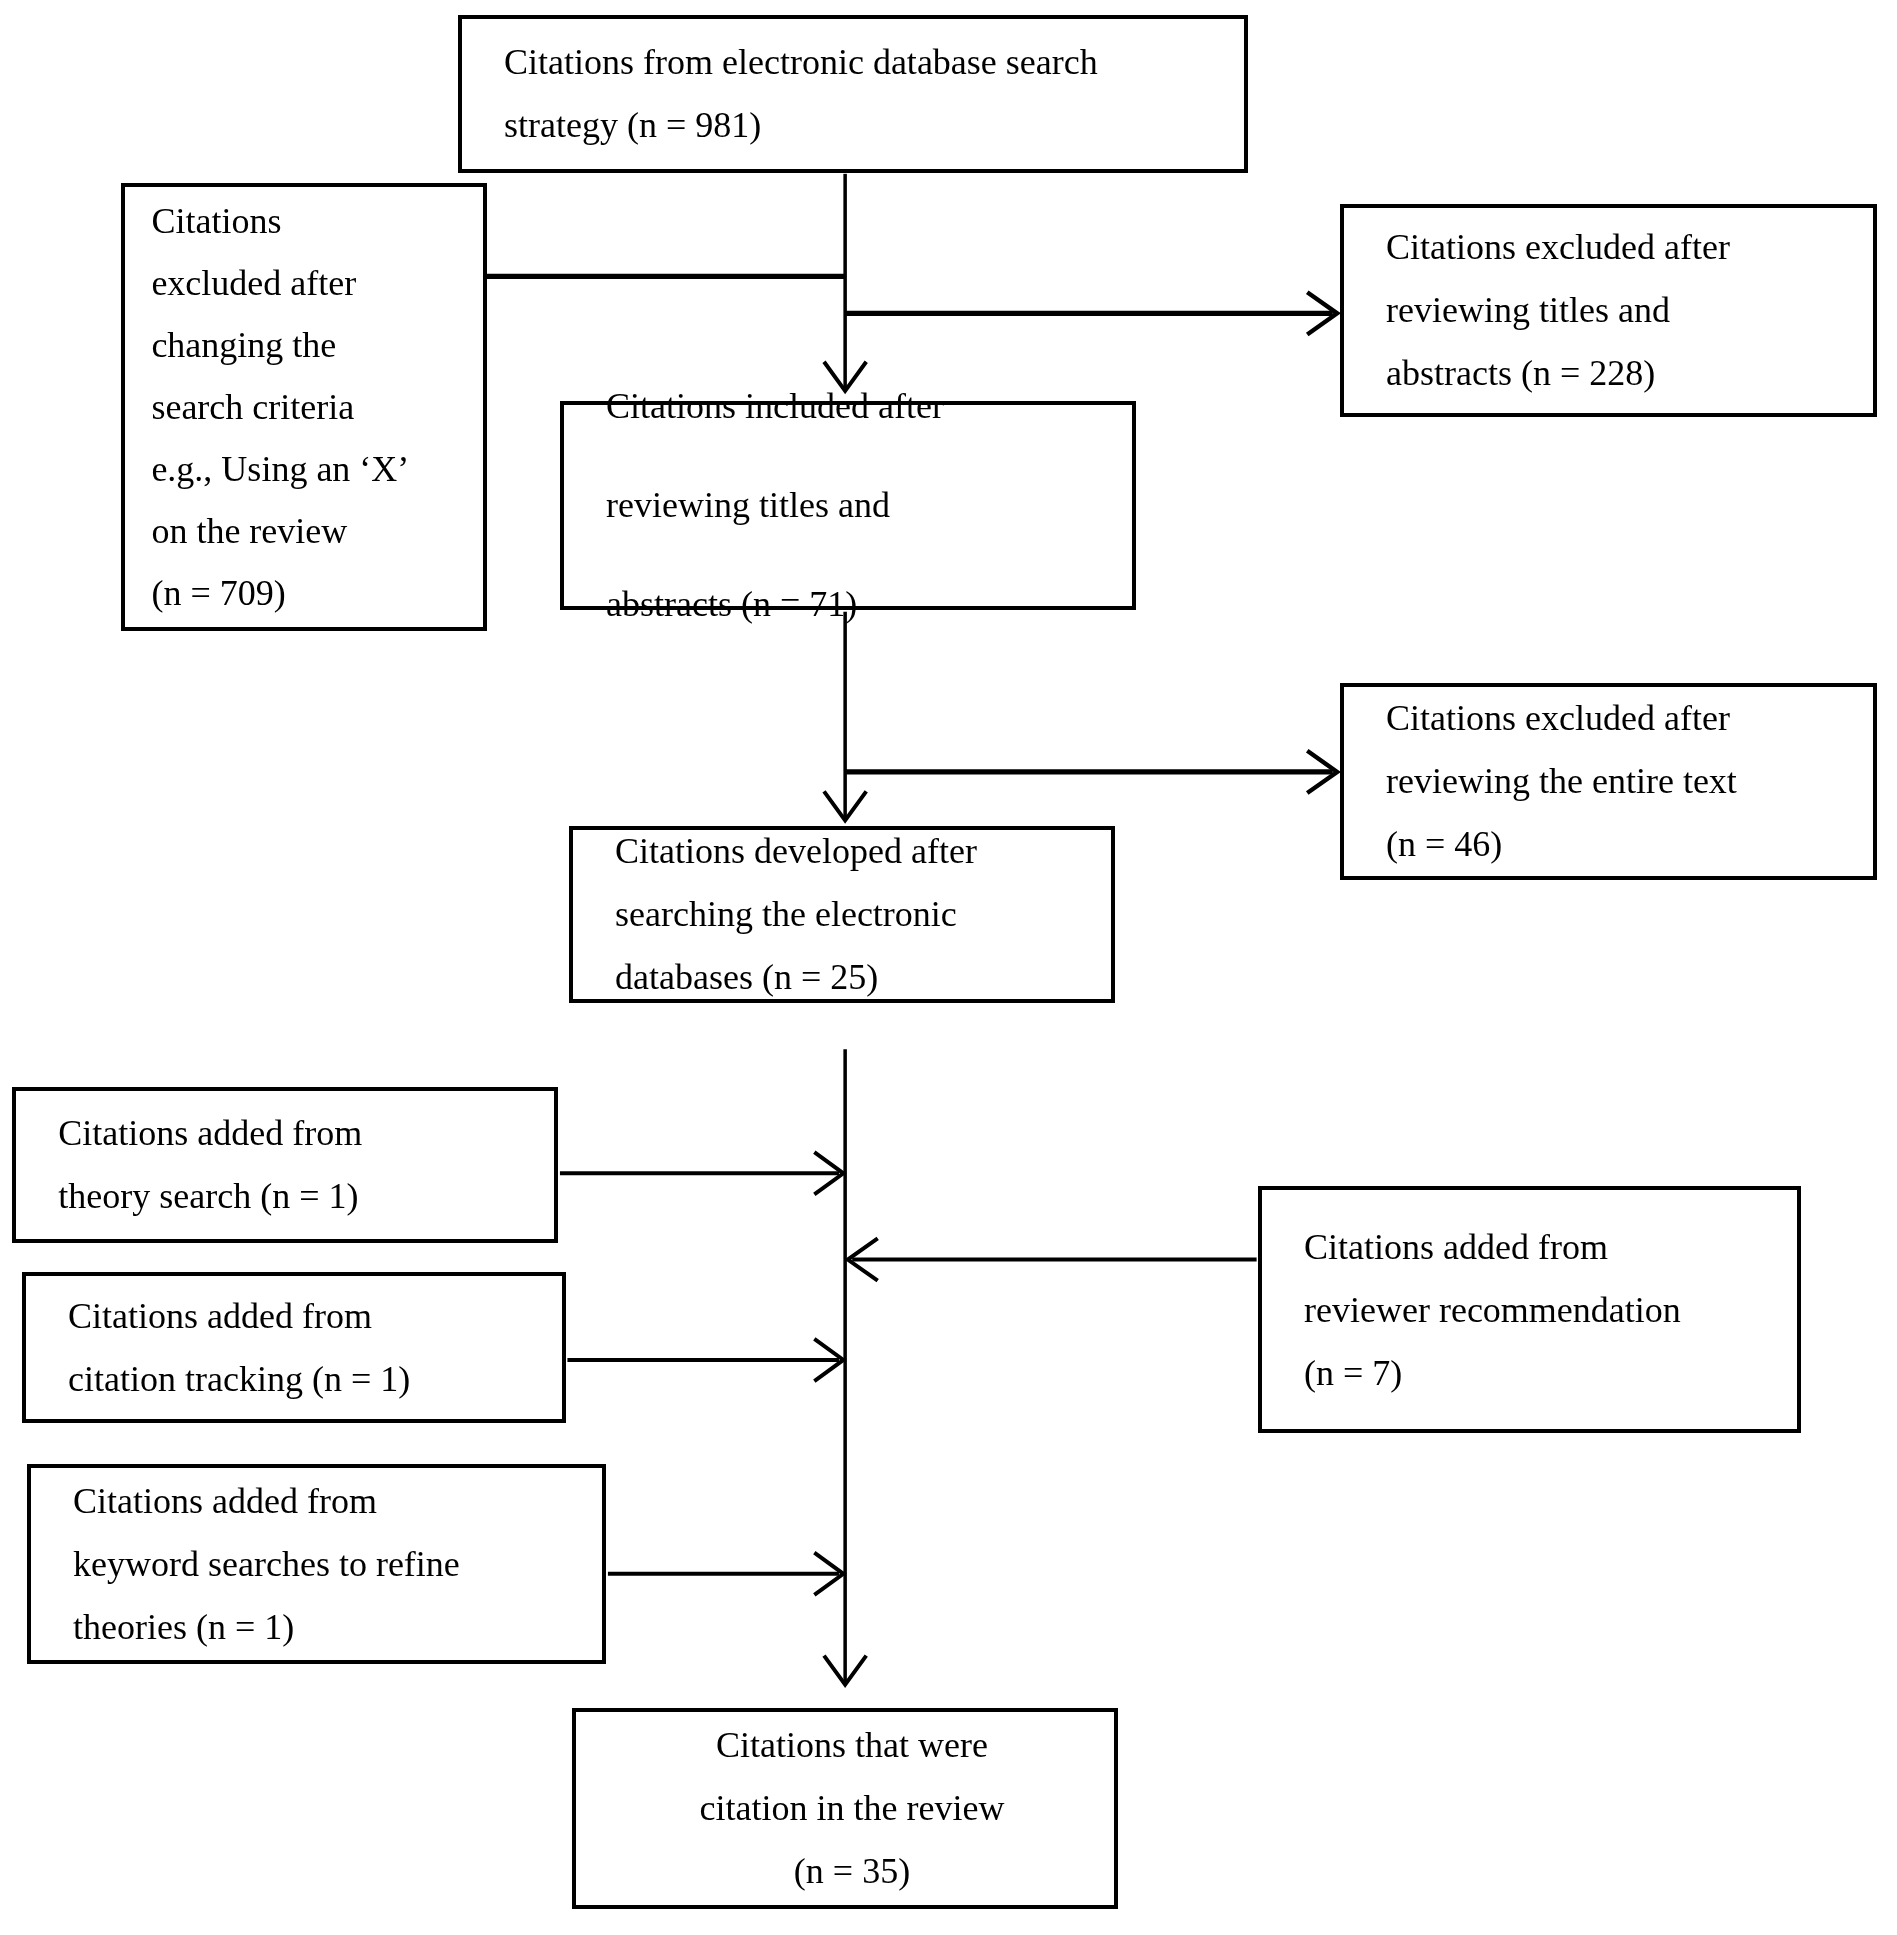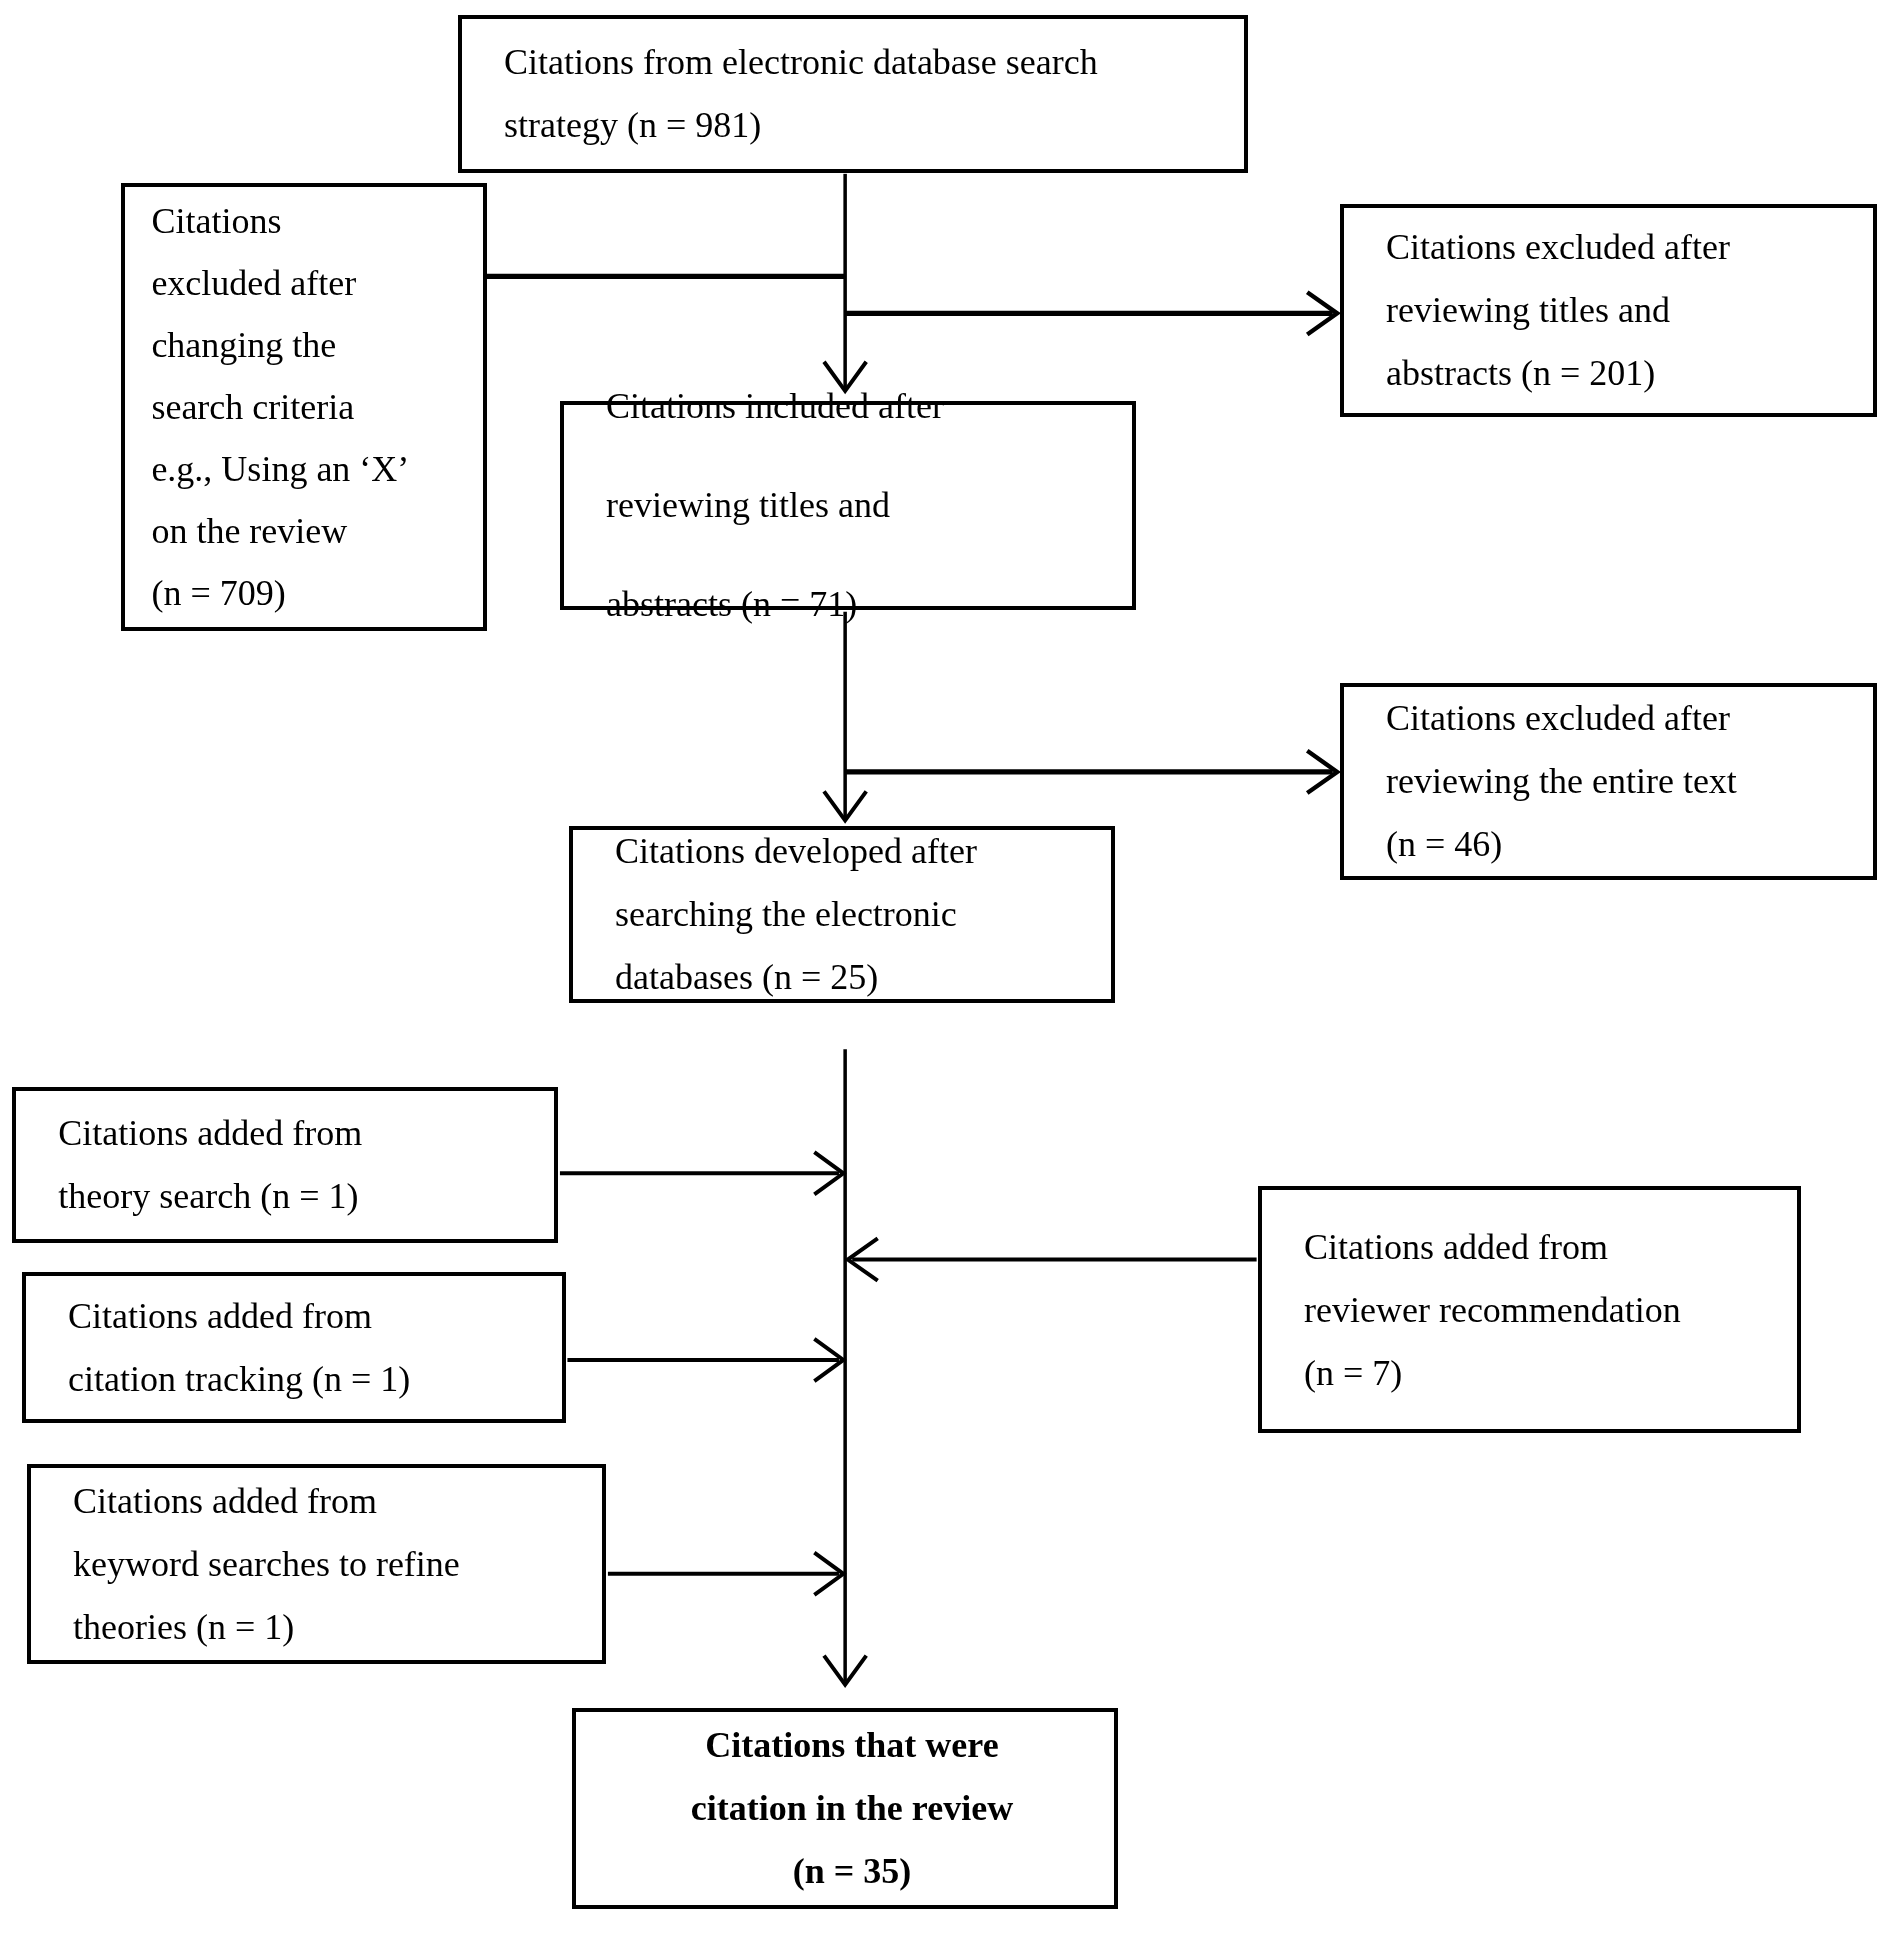--- a/index.html
+++ b/index.html
@@ -46,21 +46,20 @@
   }
   .box-709 {
     line-height: 62px;
     padding-left: 26.4px;
     margin-left: 38px;
   }
   .box-center {
     align-items: center;
     text-align: center;
     padding-left: 21px;
-    font-weight: bold;
   }
 </style>
 </head>
 <body>
 
 <div class="canvas">
 
   <svg class="arrow-layer" viewBox="0 0 4312 4399" xmlns="http://www.w3.org/2000/svg">
 
     <g>
@@ -125,21 +124,21 @@
     <div class="line">changing the</div>
     <div class="line">search criteria</div>
     <div class="line">e.g., Using an ‘X’</div>
     <div class="line">on the review</div>
     <div class="line">(n = 709)</div>
   </div>
 
   <div class="box" style="left:1340px; top:204px; width:537px; height:213px;">
     <div class="line">Citations excluded after</div>
     <div class="line">reviewing titles and</div>
-    <div class="line">abstracts (n = 201)</div>
+    <div class="line">abstracts (n = 228)</div>
   </div>
 
   <div class="box" style="left:560px; top:401px; width:576px; height:209px;gap:36px;">
     <div class="line">Citations included after</div>
     <div class="line">reviewing titles and</div>
     <div class="line">abstracts (n = 71)</div>
   </div>
 
   <div class="box" style="left:1340px; top:683px; width:537px; height:197px;">
     <div class="line">Citations excluded after</div>

